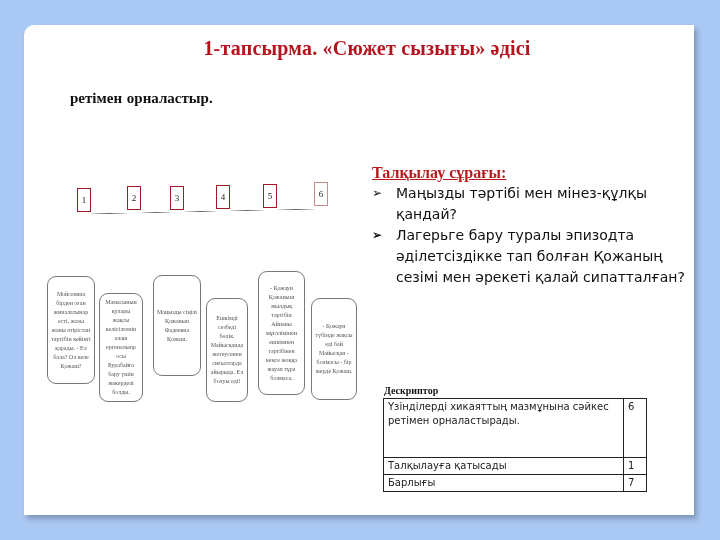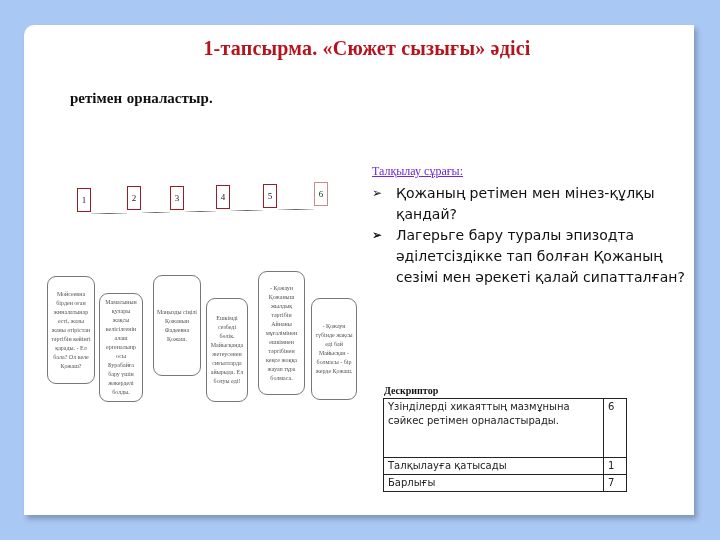--- a/index.html
+++ b/index.html
@@ -38,36 +38,36 @@
 
   .card {
     position:absolute; border:1px solid #777; border-radius:9px; background:#fff;
     font-family:"Liberation Serif", serif; font-size:6px; line-height:9px; color:#555;
     text-align:center; box-sizing:border-box; padding:4px 3px;
     display:flex; align-items:center; justify-content:center; filter:blur(0.25px);
   }
 
   .qhead {
     position:absolute; left:372px; top:164px;
-    font-family:"Liberation Serif", serif; font-weight:normal; font-size:12px;
-    color:#6d28d9; text-decoration:underline;
+    font-family:"Liberation Serif", serif; font-weight:bold; font-size:16px;
+    color:#b91c1c; text-decoration:underline;
   }
   .qlist {
     position:absolute; left:372px; top:183px; width:320px; margin:0; padding:0; list-style:none;
     font-family:"DejaVu Sans", sans-serif; font-size:14px; color:#111; line-height:21px;
   }
   .qlist li { position:relative; padding-left:24px; }
   .qlist .arrow { position:absolute; left:0; top:0; font-size:12px; color:#111; }
 
   .desc-label {
     position:absolute; left:384px; top:385px;
     font-family:"Liberation Serif", serif; font-weight:bold; font-size:10px; color:#111;
   }
   table.desc {
-    position:absolute; left:383px; top:398px; width:244px; border-collapse:collapse;
+    position:absolute; left:383px; top:398px; width:264px; border-collapse:collapse;
     font-family:"DejaVu Sans", sans-serif; font-size:10px; color:#222;
   }
   table.desc td { border:1px solid #222; padding:1px 4px; vertical-align:top; line-height:14px; }
   table.desc td.score { width:14px; }
 </style>
 </head>
 <body>
 
 <div class="slide"></div>
 
@@ -98,21 +98,21 @@
   <div class="card" style="left:153px; top:275px; width:48px; height:101px;">Маңызды сіңілі Қожанын Фадеевна Қожаш.</div>
   <div class="card" style="left:206px; top:298px; width:42px; height:104px;">Ешкімді сезбеді бөлік. Майысқанда жетеусенен сиғылтарда айырыда. Ел болуы еді!</div>
   <div class="card" style="left:258px; top:271px; width:47px; height:124px;">- Қожаун Қожаныш жылдық тәртібін Айнаны мұғалімінен ешкімнен тәртібінен кеңсе жоққа жауап тұра болмаса.</div>
   <div class="card" style="left:311px; top:298px; width:46px; height:102px;">- Қожаун түбінде жақсы еді бай Майысқан - болмасы - бір жерде Қожаш.</div>
 </div>
 
 <div class="qhead">Талқылау сұрағы:</div>
 <ul class="qlist">
   <li>
     <span class="arrow">➢</span>
-    <span>Қожаның ретімен мен мінез-құлқы қандай?</span>
+    <span>Маңызды тәртібі мен мінез-құлқы қандай?</span>
   </li>
   <li>
     <span class="arrow">➢</span>
   </li>
   <li>
     <span class="arrow">➢</span>
     <span>Лагерьге бару туралы эпизодта әділетсіздікке тап болған Қожаның сезімі мен әрекеті қалай сипатталған?</span>
   </li>
 </ul>
 

